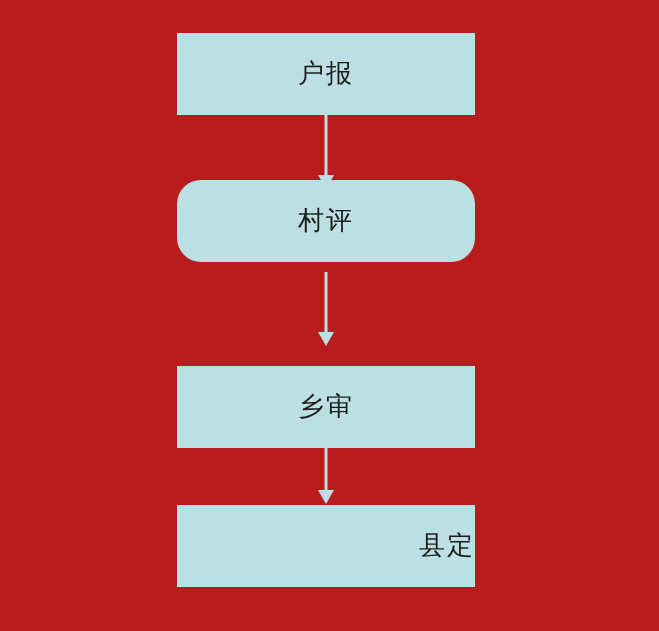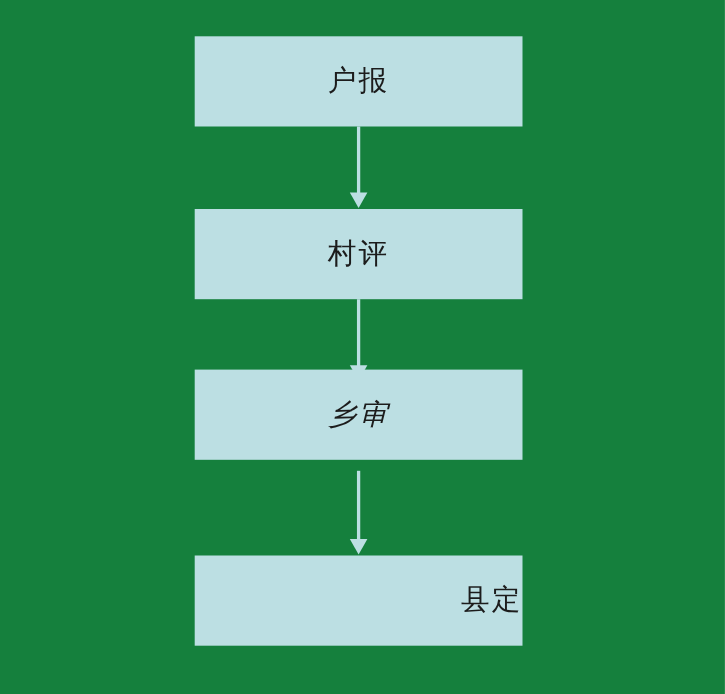--- a/index.html
+++ b/index.html
@@ -12,21 +12,21 @@
     height: 631px;
     background: #ffffff;
     font-family: "Liberation Serif", "DejaVu Serif", serif;
     overflow: hidden;
   }
 
   #flowchart {
     position: relative;
     width: 659px;
     height: 631px;
-    background: #15803d;
+    background: #b91c1c;
   }
 
   .node {
     position: absolute;
     left: 177px;
     width: 298px;
     height: 82px;
     background: #bcdfe3;
     display: flex;
     align-items: center;
@@ -38,22 +38,22 @@
     font-family: "Liberation Serif", "DejaVu Serif", serif;
     font-size: 26px;
     line-height: 1;
     color: #1c1c1c;
     letter-spacing: 2px;
     white-space: nowrap;
     user-select: none;
   }
 
   #node-1 { top: 33px; }
-  #node-2 { top: 190px; }
-  #node-3 { top: 336px; font-style: italic; }
+  #node-2 { top: 180px; border-radius: 24px; }
+  #node-3 { top: 366px; }
   #node-4 { top: 505px; justify-content: flex-end; }
 
   .connector {
     position: absolute;
     left: 302px;
     width: 48px;
     pointer-events: none;
   }
 
   #connector-1 { top: 115px; height: 75px; }

